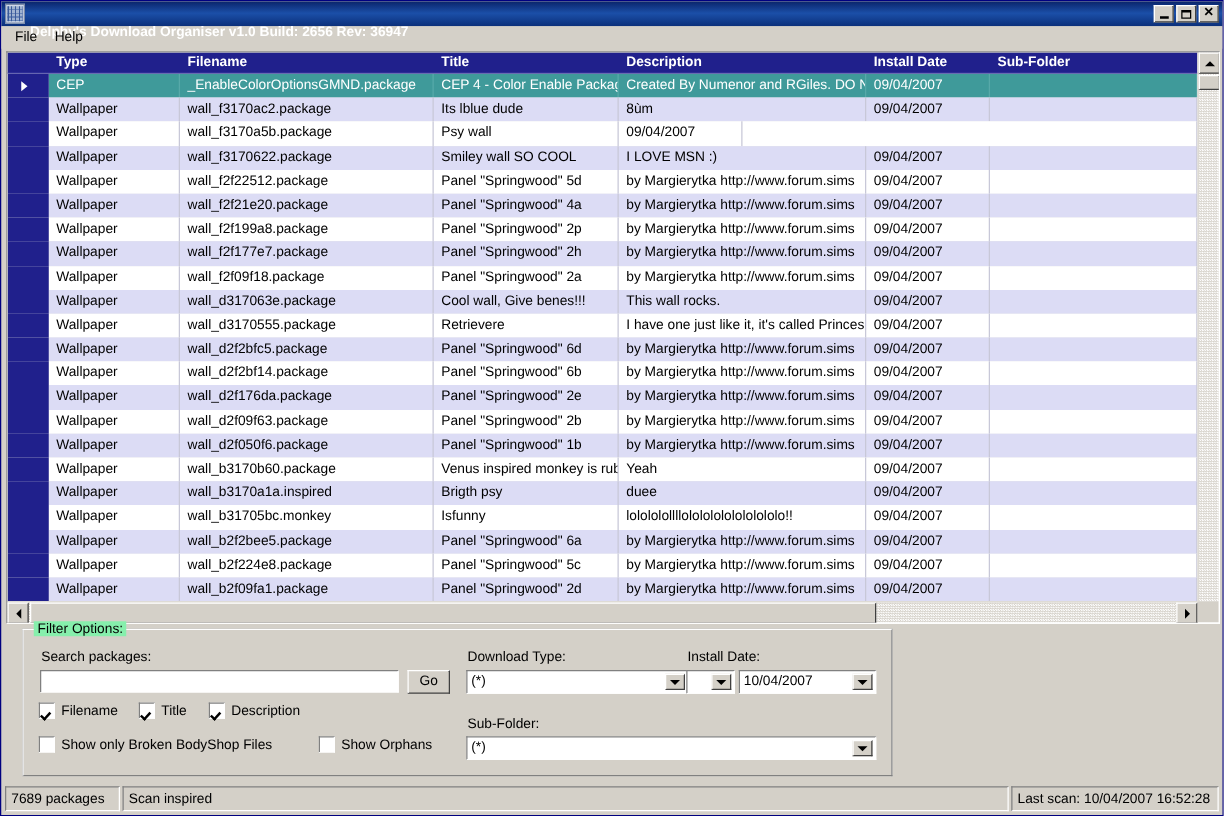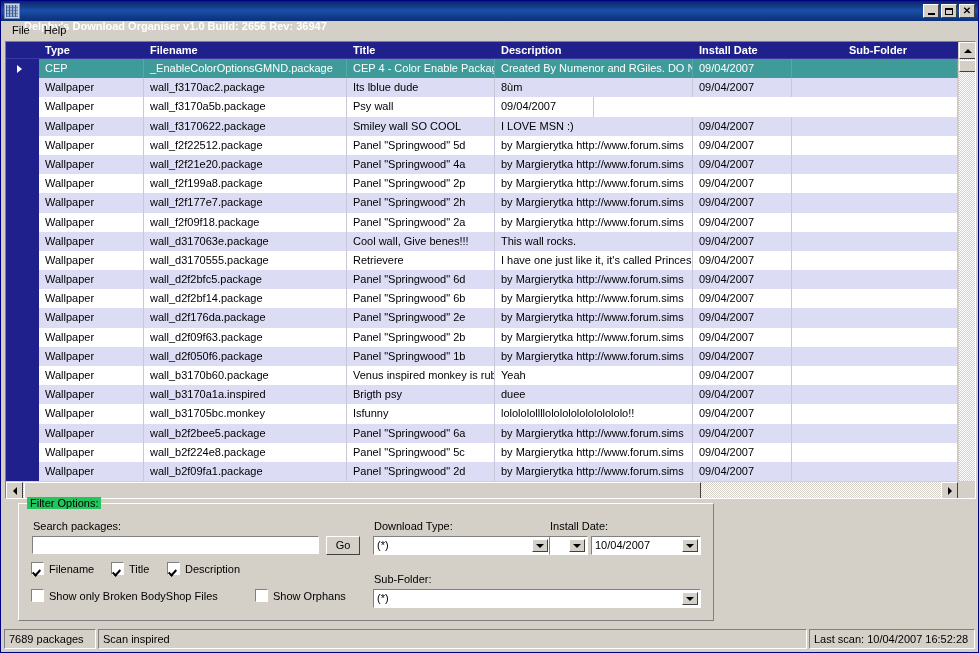--- a/index.html
+++ b/index.html
@@ -216,21 +216,21 @@
     height: 100%;
     min-width: 0;
   }
 
   
   .c-type  { flex: 0 0 105px; }
   .c-file  { flex: 0 0 203px; }
   .c-title { flex: 0 0 148px; }
   .c-desc  { flex: 0 0 198px; }
   .c-date  { flex: 0 0 99px; }
-  .c-sub   { flex: 1 1 auto; text-align: center; }
+  .c-sub   { flex: 1 1 auto; }
 
   
   .vscroll {
     position: absolute;
     right: 0; top: 0;
     width: 17px;
     bottom: 17px;
     background:
       repeating-conic-gradient(#ffffff 0% 25%, #d4d0c8 0% 50%) 0 0/2px 2px;
     border-left: 1px solid #d4d0c8;
@@ -295,21 +295,21 @@
     inset: -1px;
     border: 1px solid #808080;
     border-top-color: #ffffff;
     border-left-color: #ffffff;
     pointer-events: none;
   }
   .group-legend {
     position: absolute;
     left: 8px;
     top: -7px;
-    background: #22c55e;
+    background: #86efac;
     padding: 0 3px;
     font-size: 11px;
     color: #000;
     z-index: 2;
   }
   .lbl {
     font-size: 11px;
     color: #000;
     white-space: nowrap;
   }

